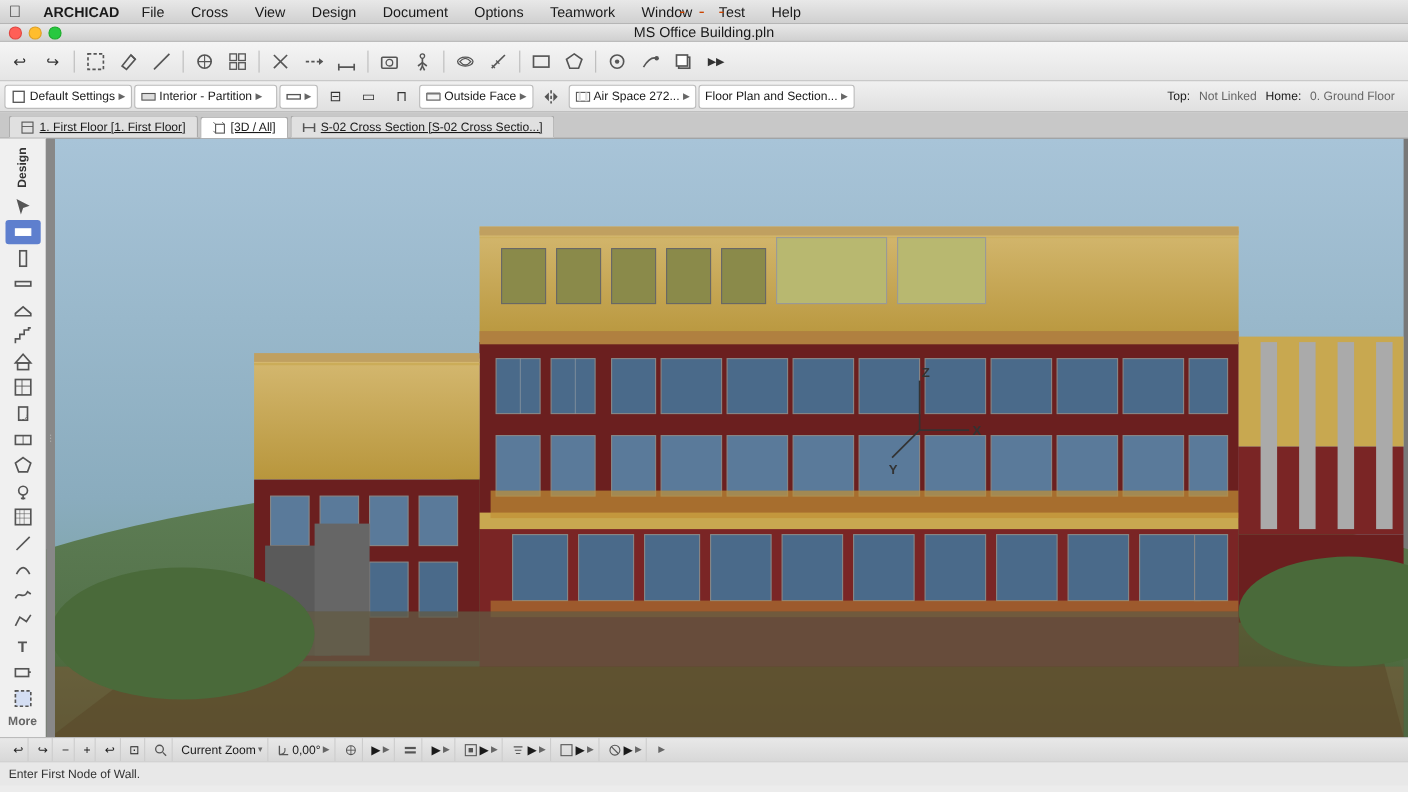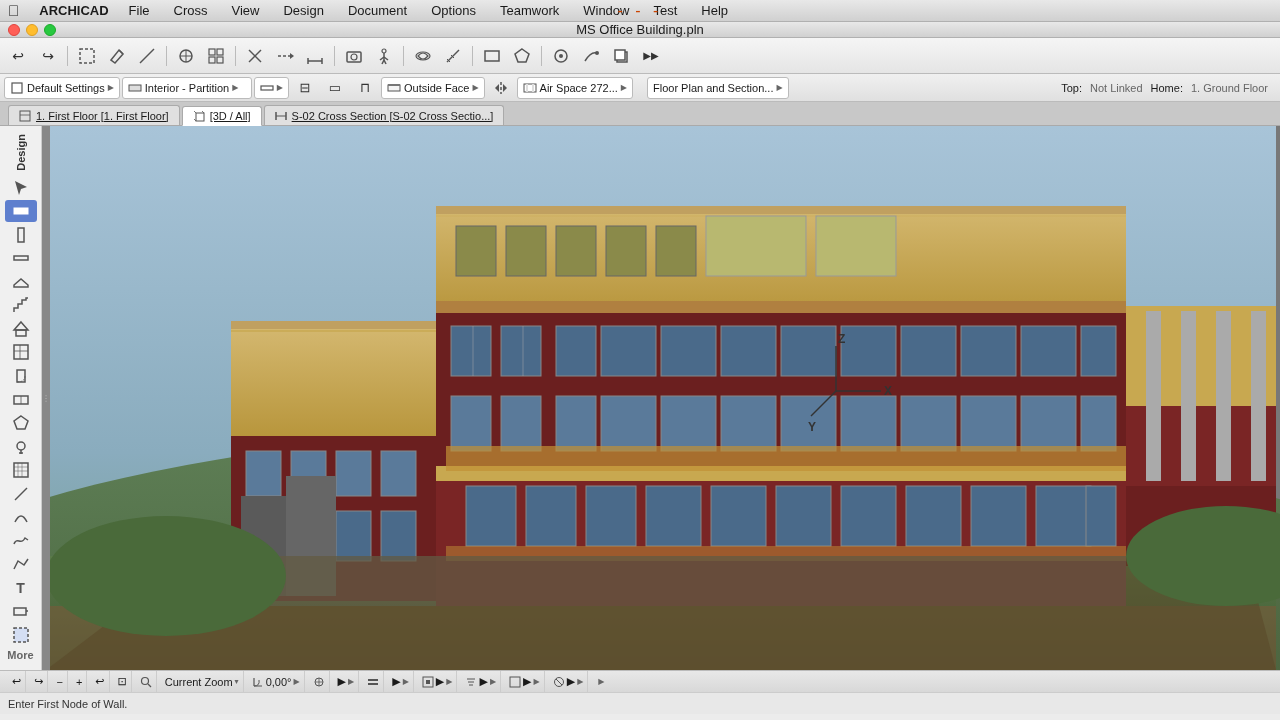--- a/index.html
+++ b/index.html
@@ -412,30 +412,30 @@
   <div class="info-dropdown" style="min-width:100px;">
     <svg width="14" height="14" viewBox="0 0 14 14">
         <rect x="1" y="3" width="12" height="8" fill="none" stroke="#555" stroke-width="1"></rect>
         <rect x="3" y="3" width="2" height="8" fill="#ddd" stroke="none"></rect>
         <rect x="9" y="3" width="2" height="8" fill="#ddd" stroke="none"></rect>
       </svg>
     <span>Air Space 272...</span>
     <span class="arrow">▶</span>
   </div>
 
-  <div class="info-dropdown" style="min-width:140px;margin-left:12px;">
+  <div class="info-dropdown" style="min-width:140px;">
     <span>Floor Plan and Section...</span>
     <span class="arrow">▶</span>
   </div>
 
   <div class="info-right">
     <span>Top:</span>
     <span style="color:#666;">Not Linked</span>
     <span>Home:</span>
-    <span style="color:#666;">1. Ground Floor</span>
+    <span style="color:#666;">0. Ground Floor</span>
   </div>
 </div>
 
 <div class="tab-bar">
   <div class="tab">
     <svg width="12" height="12" viewBox="0 0 12 12">
         <rect x="1" y="1" width="10" height="10" fill="none" stroke="#555" stroke-width="1"></rect>
         <line x1="1" y1="5" x2="11" y2="5" stroke="#555" stroke-width="0.8"></line>
       </svg>
     <span>1. First Floor [1. First Floor]</span>

